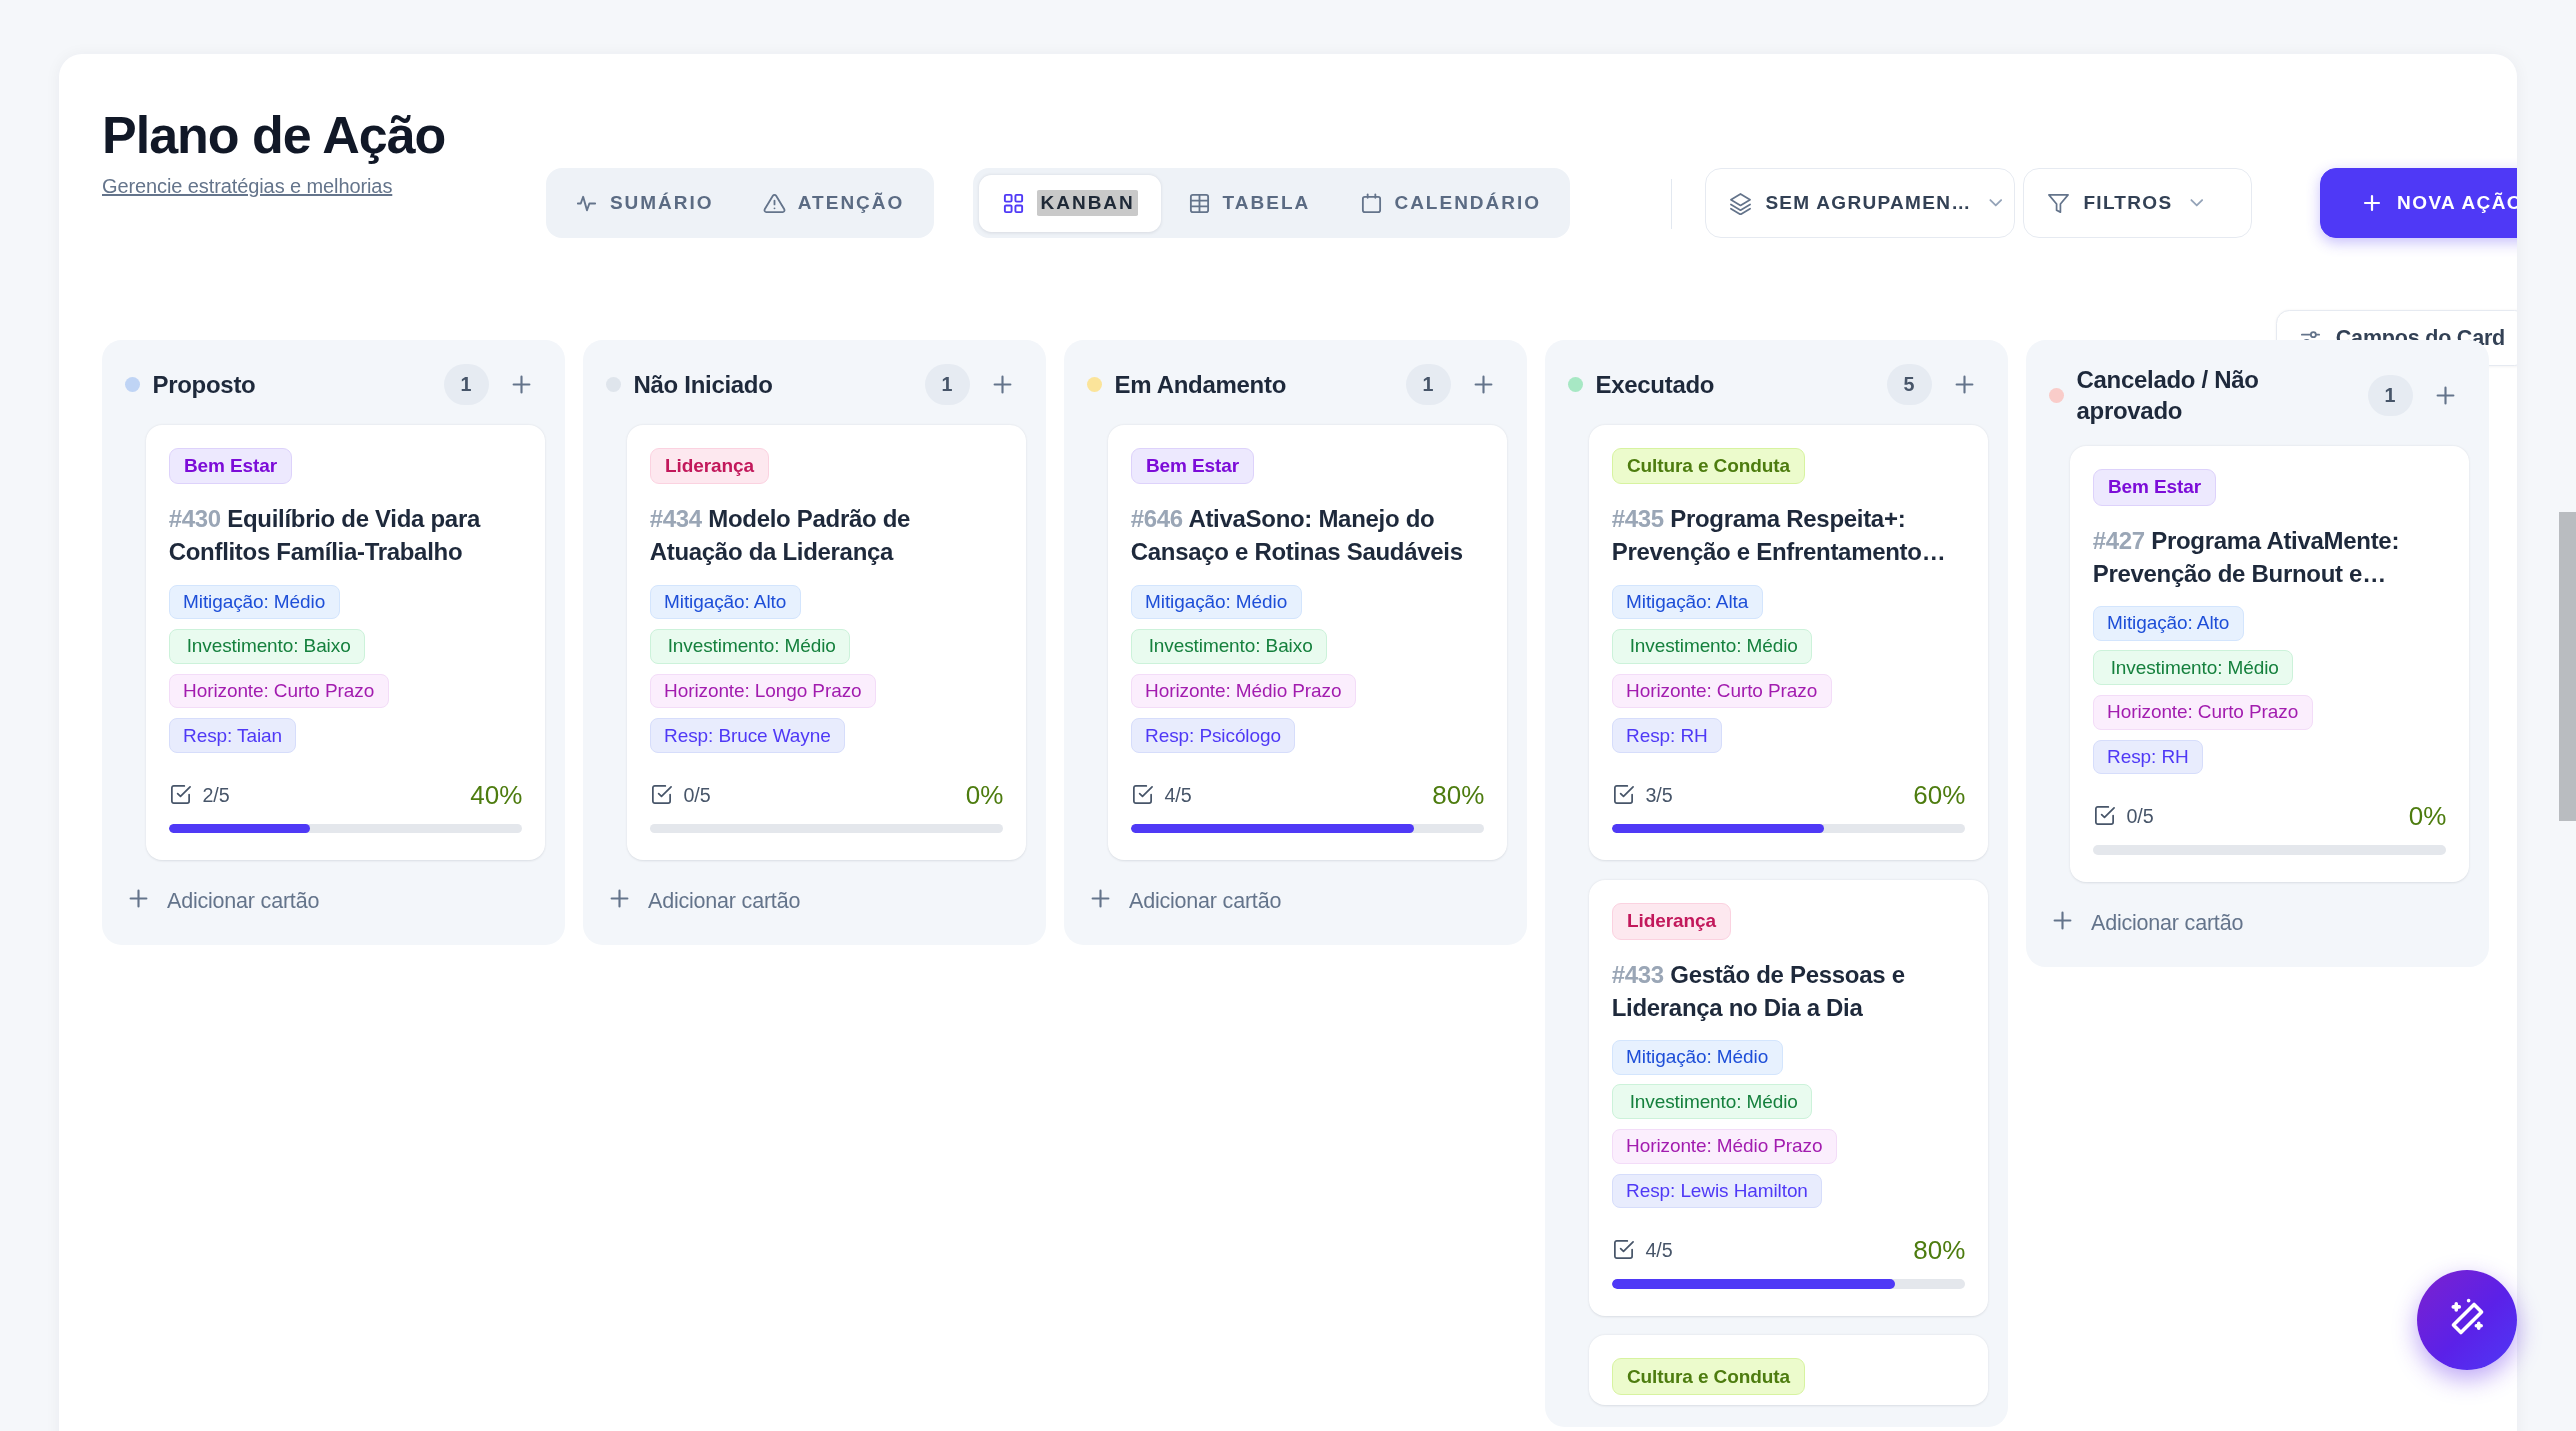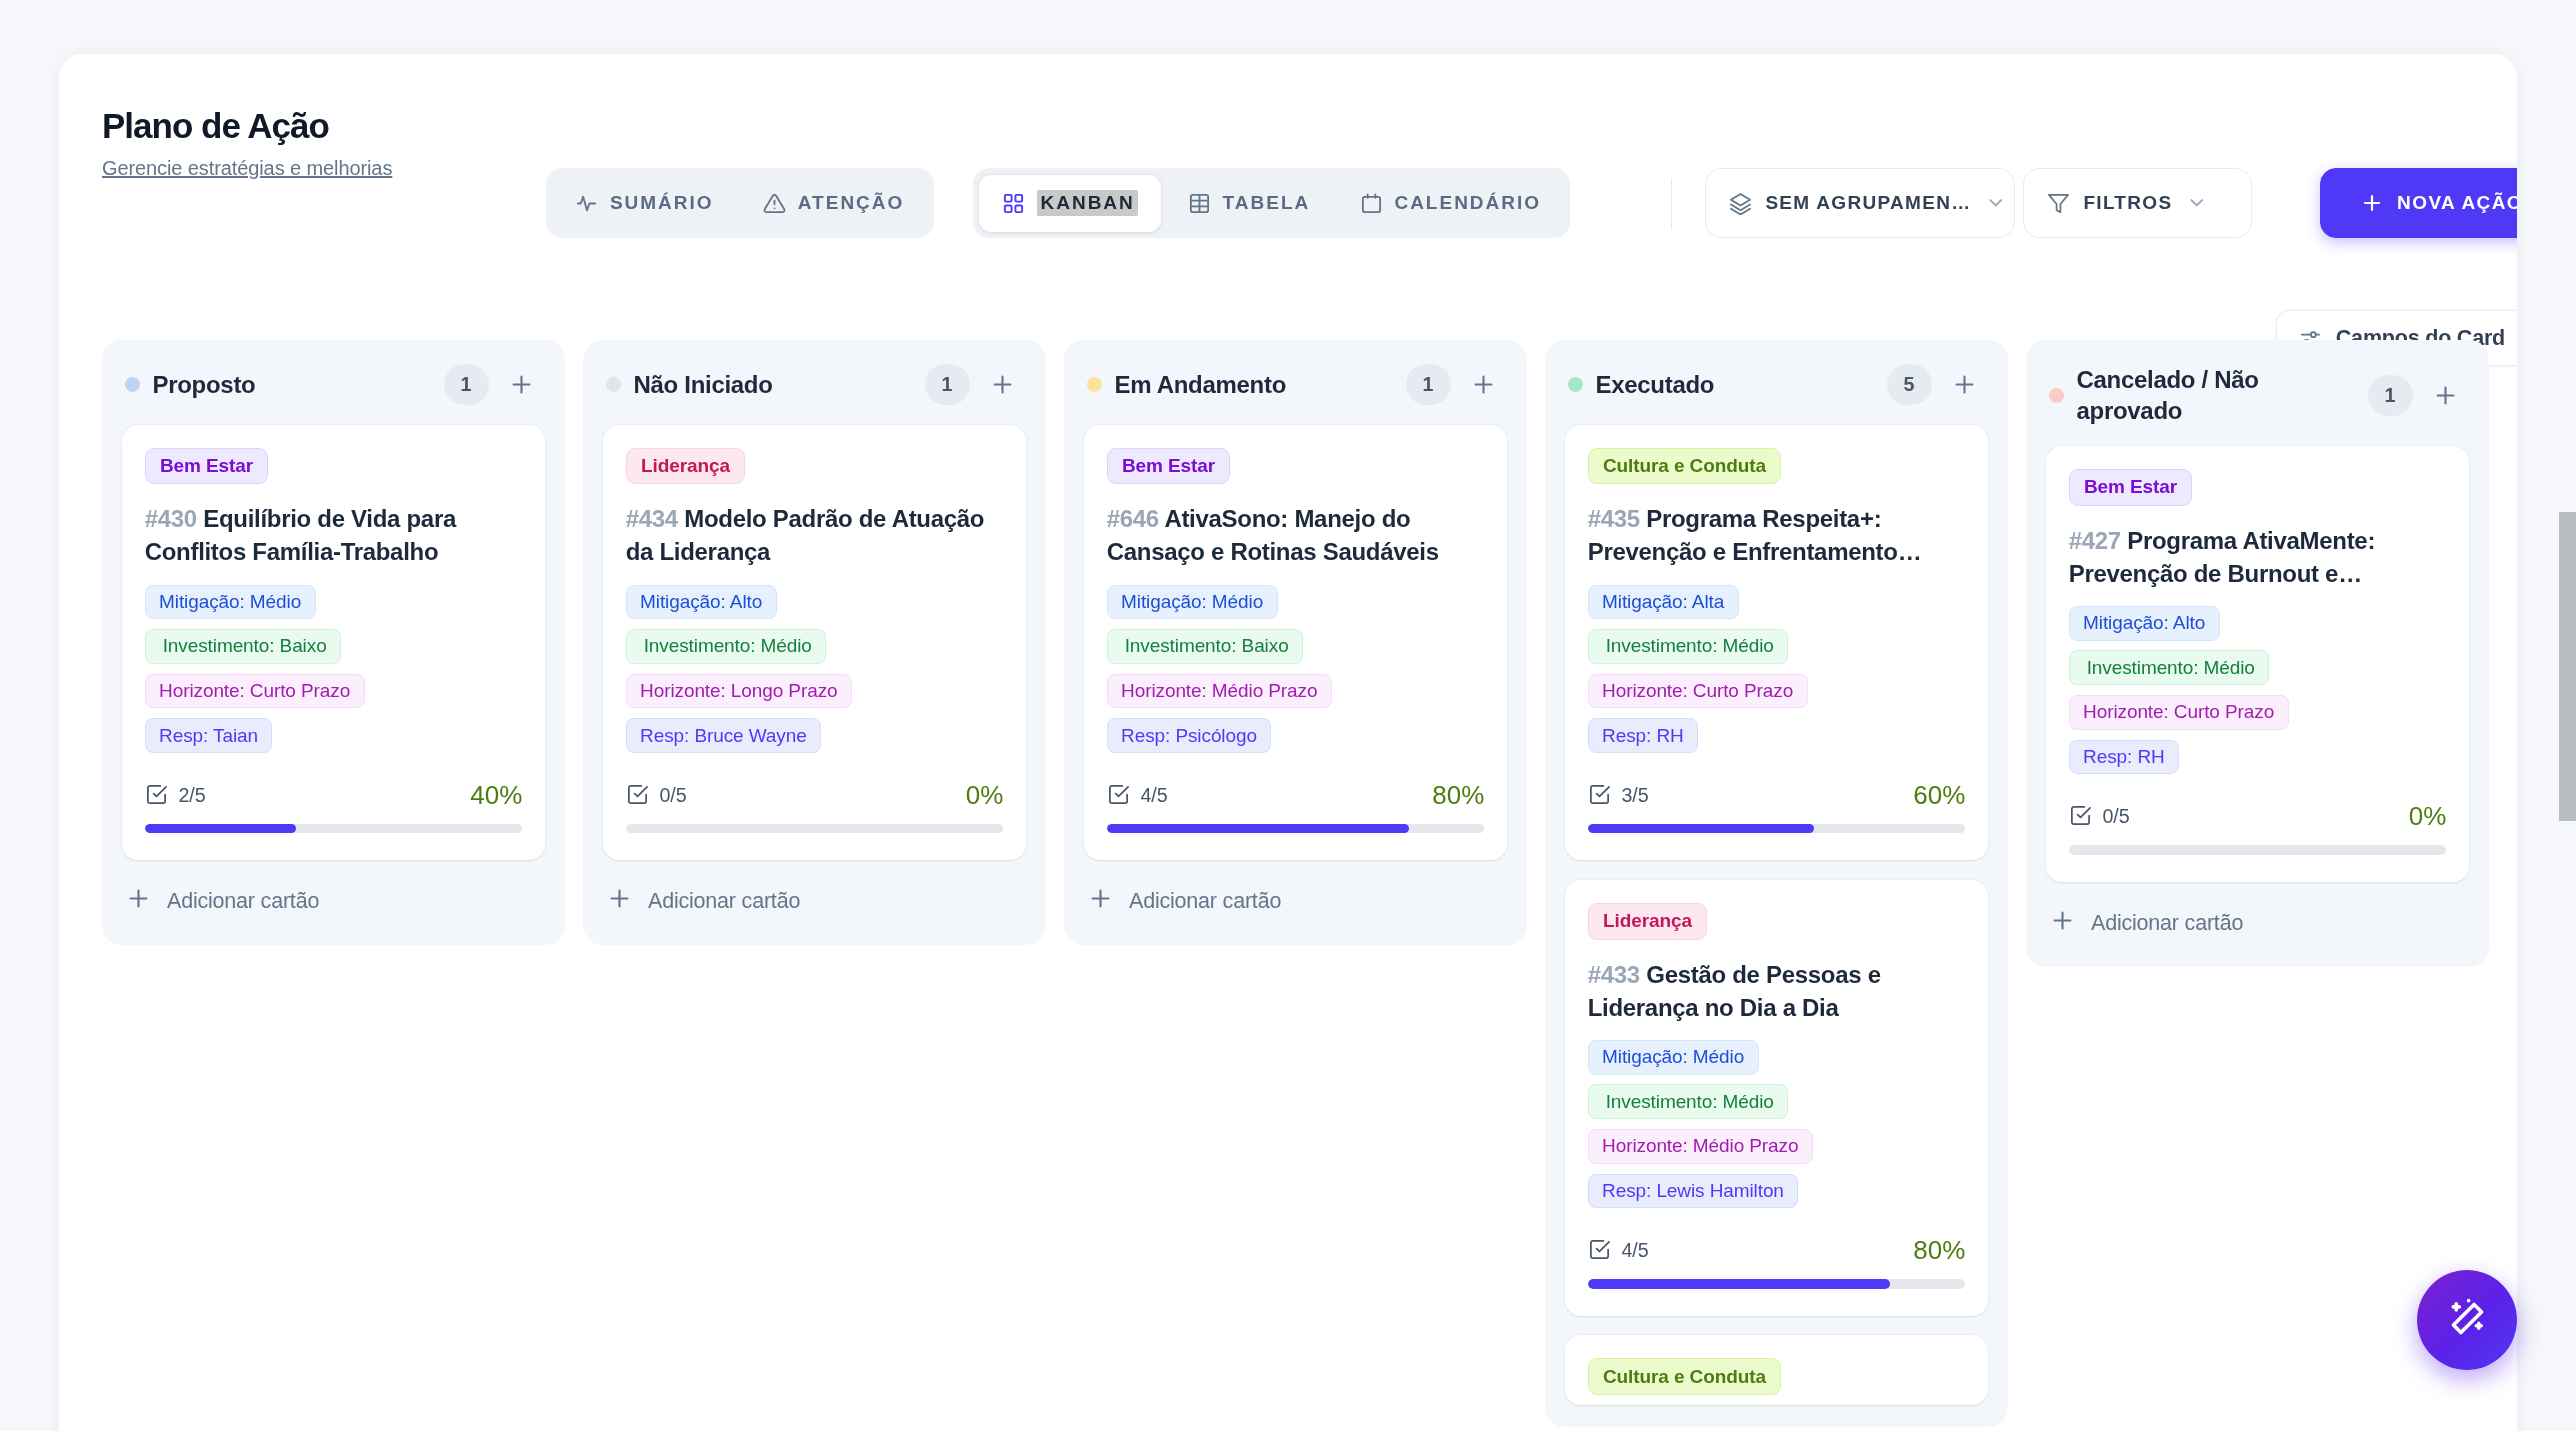--- a/index.html
+++ b/index.html
@@ -32,21 +32,21 @@
     left: 0; top: 0;
     width: 100%;
     height: 224px;
   }
   #title-block {
     position: absolute;
     left: 43px;
     top: 54px;
   }
   #page-title {
-    font-size: 35px;
+    font-size: 52px;
     font-weight: 800;
     letter-spacing: -1px;
     color: #111827;
     line-height: 1.05;
   }
   #page-subtitle {
     margin-top: 12.5px;
     font-size: 20px;
     font-weight: 400;
     color: #64748b;
@@ -232,20 +232,21 @@
 
   .col-cards { padding: 0 19.7px; display: flex; flex-direction: column; gap: 19.7px; }
 
   
   .card {
     background: #ffffff;
     border-radius: 16px;
     padding: 23px 23px 27px 23px;
     box-shadow: 0 0.9px 2.7px rgba(15,23,42,.07), 0 0.9px 1.8px rgba(15,23,42,.04);
     cursor: pointer;
+    margin-left: 24px;
   }
   .card-cat {
     display: inline-block;
     font-size: 19px;
     font-weight: 600;
     padding: 6.3px 14.3px;
     border-radius: 9px;
     letter-spacing: -0.1px;
   }
   .cat-bem-estar      { background:#ede9fe; color:#7c0cd8; border:0.9px solid #ddd2fb; }

